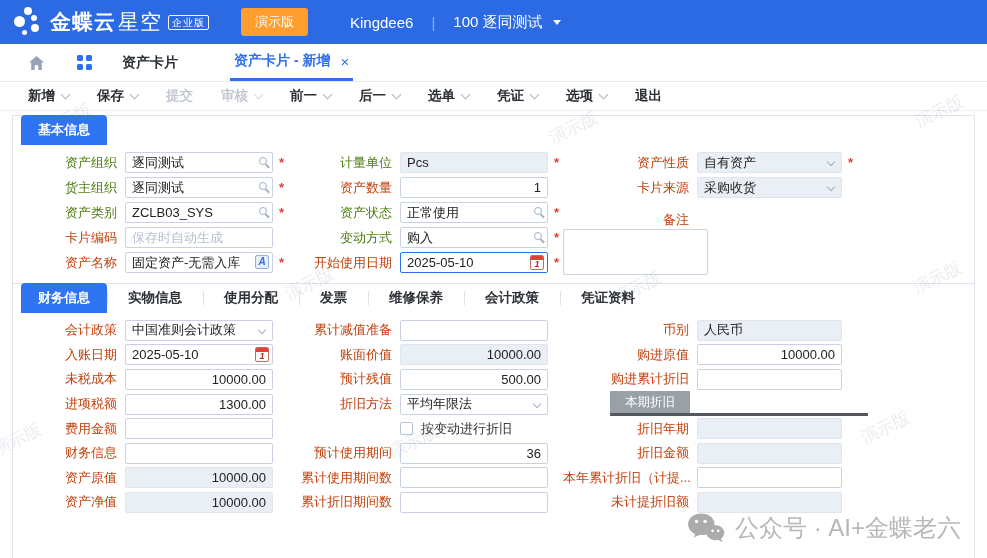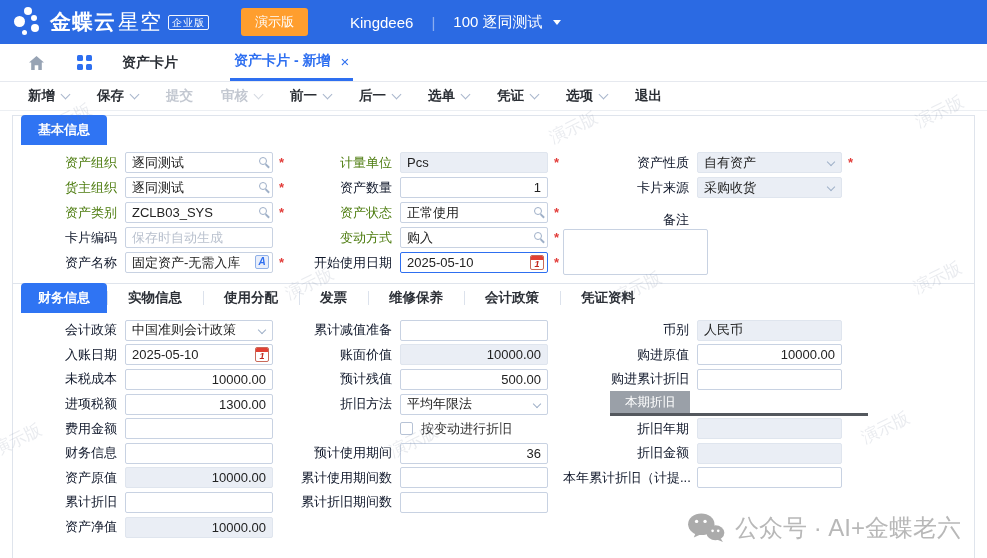--- a/index.html
+++ b/index.html
@@ -58,21 +58,21 @@
   .ptab-active { margin-left:8px; background:#2f74f3; color:#fff; font-size:13px; font-weight:600;
     padding:6px 17px; border-radius:4px 4px 0 0; cursor:pointer; }
   .ptab { position:relative; padding:6px 21px; font-size:13.5px; font-weight:600; color:#2b2f36; cursor:pointer; }
   .ptab::before { content:""; position:absolute; left:0; top:50%; transform:translateY(-50%);
     width:1px; height:14px; background:#dce2ec; }
 
   .cols { display:flex; padding:5px 0 8px; }
   .c1 { width:280px; } .c2 { width:270px; } .c3 { flex:1; }
   .row { display:flex; align-items:center; height:25px; }
   .panel2 .row { height:24.6px; }
-  .lbl { flex:0 0 auto; text-align:right; margin-right:8px; font-size:13px; color:#0f172a; white-space:nowrap; }
+  .lbl { flex:0 0 auto; text-align:right; margin-right:8px; font-size:13px; color:#c2410c; white-space:nowrap; }
   .c1 .lbl { width:104px; } .c2 .lbl { width:99px; } .c3 .lbl { width:126px; }
   .lbl.link { color:#4d7c0f; cursor:pointer; }
   .iw { position:relative; display:flex; align-items:center; }
   .inp { width:148px; height:21px; border:1px solid #c8d2e2; border-radius:2px; font-size:13px;
     padding:0 6px; color:#222; background:#fff; outline:none;
     font-family:"Liberation Sans","DejaVu Sans",sans-serif; }
   .c3 .inp { width:145px; }
   .inp.num { text-align:right; }
   .inp.ro { background:#eaeef5; border-color:#dfe5ee; }
   .inp.pad { padding-right:22px; }
@@ -356,26 +356,20 @@
               <input class="inp num" value="" style="">
             </span>
         </div>
         <div class="row">
           <span class="lbl">资产原值</span>
           <span class="iw">
               <input class="inp num ro" value="10000.00" style="">
             </span>
         </div>
         <div class="row">
-          <span class="lbl">累计折旧</span>
-          <span class="iw">
-              <input class="inp num" value="" style="">
-            </span>
-        </div>
-        <div class="row">
           <span class="lbl">资产净值</span>
           <span class="iw">
               <input class="inp num ro" value="10000.00" style="">
             </span>
         </div>
       </div>
       <div class="c2">
         <div class="row">
           <span class="lbl">累计减值准备</span>
           <span class="iw">
@@ -456,20 +450,26 @@
         <div class="row">
           <span class="lbl">折旧金额</span>
           <span class="iw">
               <input class="inp ro" value="" style="">
             </span>
         </div>
         <div class="row">
           <span class="lbl">本年累计折旧（计提...</span>
           <span class="iw">
               <input class="inp num" value="" style="">
+            </span>
+        </div>
+        <div class="row">
+          <span class="lbl">未计提折旧额</span>
+          <span class="iw">
+              <input class="inp ro" value="" style="">
             </span>
         </div>
       </div>
     </div>
   </div>
 </div>
 
 <div class="footer">
   <svg width="38" height="32" viewBox="0 0 40 34">
     <ellipse cx="15" cy="13" rx="14" ry="11.5" fill="#ababab"></ellipse>

